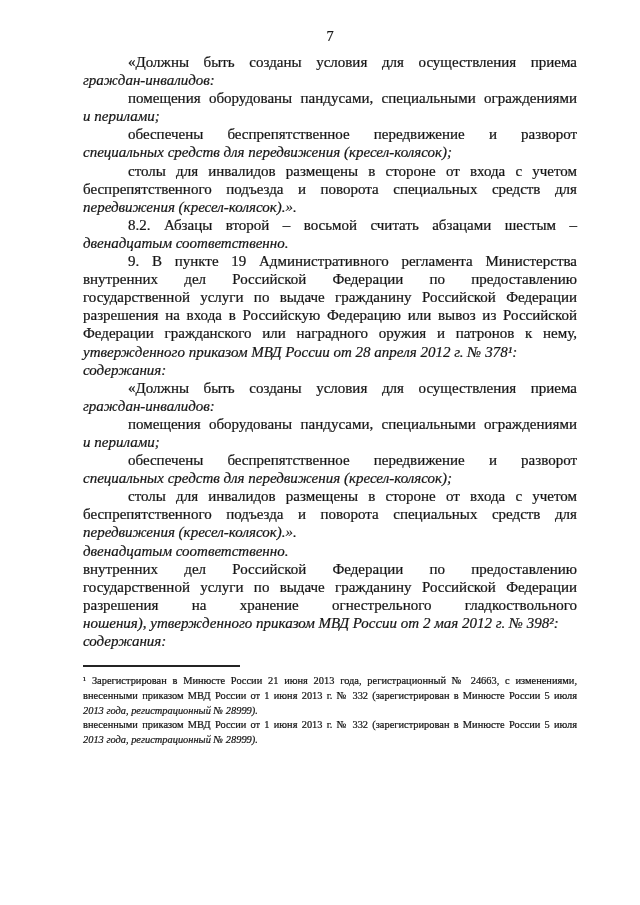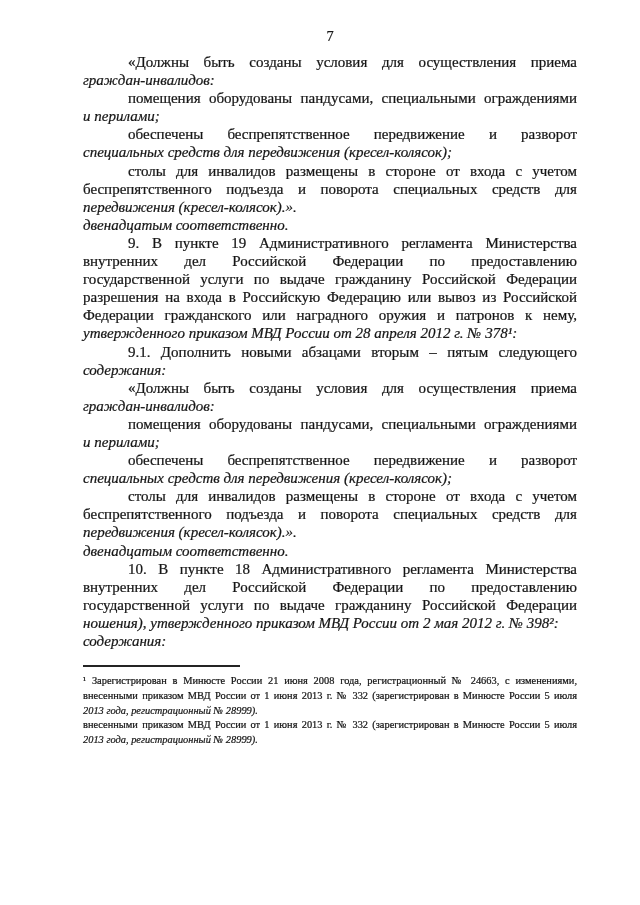--- a/index.html
+++ b/index.html
@@ -79,32 +79,32 @@
         <div class="para indent">
           <div class="jline first">обеспечены беспрепятственное передвижение и разворот</div>
           <div class="jline last">специальных средств для передвижения (кресел-колясок);</div>
         </div>
         <div class="para indent">
           <div class="jline first">столы для инвалидов размещены в стороне от входа с учетом</div>
           <div class="jline">беспрепятственного подъезда и поворота специальных средств для</div>
           <div class="jline last">передвижения (кресел-колясок).».</div>
         </div>
         <div class="para indent">
+          <div class="jline first">8.2. Абзацы второй – восьмой считать абзацами шестым –</div>
           <div class="jline last">двенадцатым соответственно.</div>
         </div>
         <div class="para indent">
           <div class="jline first">9. В пункте 19 Административного регламента Министерства</div>
           <div class="jline">внутренних дел Российской Федерации по предоставлению</div>
           <div class="jline">государственной услуги по выдаче гражданину Российской Федерации</div>
           <div class="jline">разрешения на входа в Российскую Федерацию или вывоз из Российской</div>
           <div class="jline">Федерации гражданского или наградного оружия и патронов к нему,</div>
           <div class="jline last">утвержденного приказом МВД России от 28 апреля 2012 г. № 378¹:</div>
         </div>
         <div class="para indent">
-          <div class="jline first">9.1. Дополнить новыми абзацами вторым – пятым следующего</div>
           <div class="jline last">содержания:</div>
         </div>
         <div class="para indent">
           <div class="jline first">«Должны быть созданы условия для осуществления приема</div>
           <div class="jline last">граждан-инвалидов:</div>
         </div>
         <div class="para indent">
           <div class="jline first">помещения оборудованы пандусами, специальными ограждениями</div>
           <div class="jline last">и перилами;</div>
         </div>
@@ -114,35 +114,35 @@
         </div>
         <div class="para indent">
           <div class="jline first">столы для инвалидов размещены в стороне от входа с учетом</div>
           <div class="jline">беспрепятственного подъезда и поворота специальных средств для</div>
           <div class="jline last">передвижения (кресел-колясок).».</div>
         </div>
         <div class="para indent">
           <div class="jline last">двенадцатым соответственно.</div>
         </div>
         <div class="para indent">
-          <div class="jline first">10. В пункте 18 Административного регламента Министерства</div>
           <div class="jline">внутренних дел Российской Федерации по предоставлению</div>
           <div class="jline">государственной услуги по выдаче гражданину Российской Федерации</div>
+          <div class="jline">разрешения на хранение огнестрельного гладкоствольного</div>
           <div class="jline last">ношения), утвержденного приказом МВД России от 2 мая 2012 г. № 398²:</div>
         </div>
         <div class="para indent">
           <div class="jline last">содержания:</div>
         </div>
       </div>
 
     <div class="footnote-sep"></div>
 
     <div class="footnotes" id="footnotes">
         <div class="para">
-          <div class="jline first">¹ Зарегистрирован в Минюсте России 21 июня 2008 года, регистрационный № 24663, с изменениями,</div>
+          <div class="jline first">¹ Зарегистрирован в Минюсте России 21 июня 2013 года, регистрационный № 24663, с изменениями,</div>
           <div class="jline">внесенными приказом МВД России от 1 июня 2013 г. № 332 (зарегистрирован в Минюсте России 5 июля</div>
           <div class="jline last">2013 года, регистрационный № 28999).</div>
         </div>
         <div class="para">
           <div class="jline">внесенными приказом МВД России от 1 июня 2013 г. № 332 (зарегистрирован в Минюсте России 5 июля</div>
           <div class="jline last">2013 года, регистрационный № 28999).</div>
         </div>
       </div>
   </div>
 </div>

